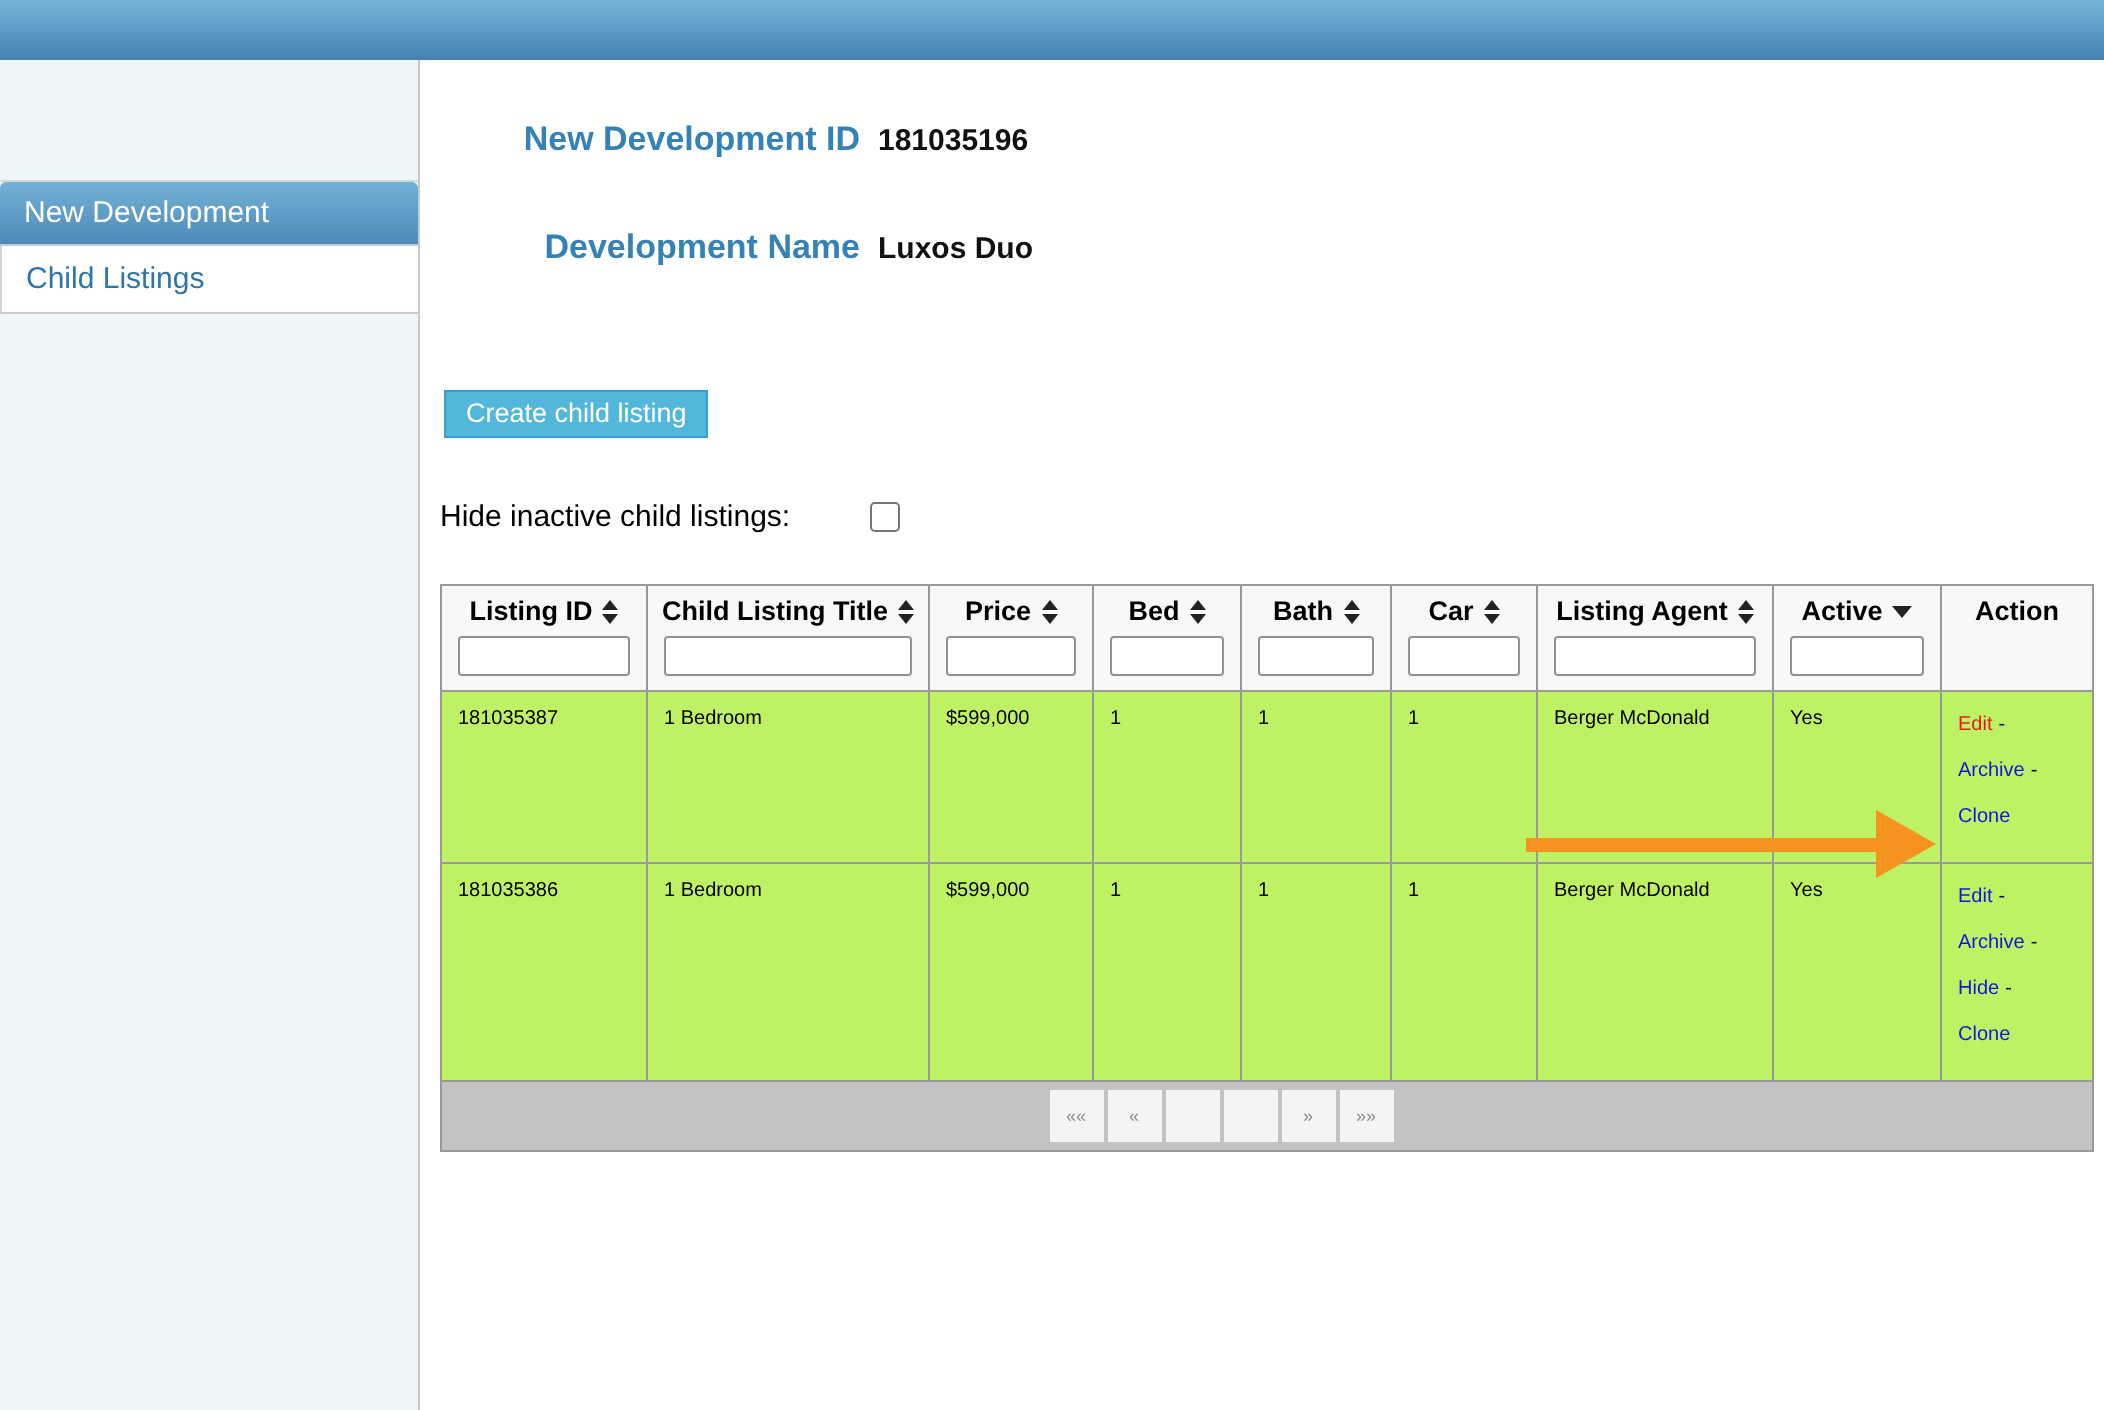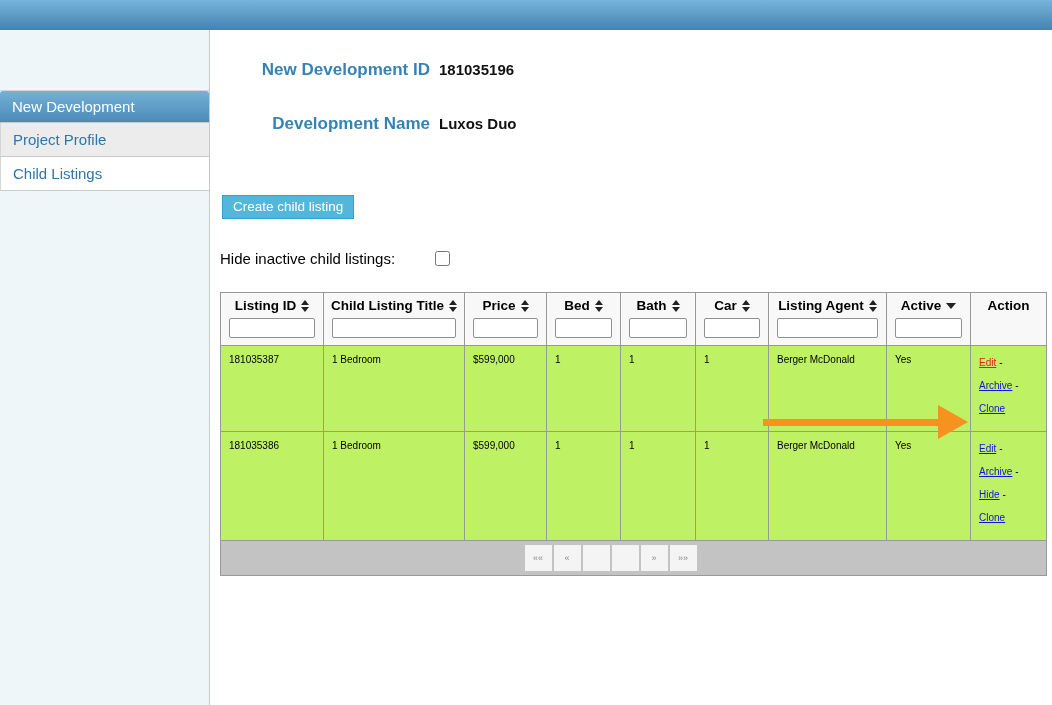--- a/index.html
+++ b/index.html
@@ -50,21 +50,21 @@
   tr.r0 td { height:80px; } tr.r1 td { height:105px; }
 
   
   .sort-both { display:inline-flex; flex-direction:column; gap:2px; }
   .tri-up { width:0; height:0; border-left:4px solid transparent; border-right:4px solid transparent; border-bottom:5px solid #222; }
   .tri-dn { width:0; height:0; border-left:4px solid transparent; border-right:4px solid transparent; border-top:5px solid #222; }
   .tri-desc { width:0; height:0; border-left:5px solid transparent; border-right:5px solid transparent; border-top:6px solid #222; display:inline-block; }
 
   
   .action-line { margin-bottom:6px; line-height:17px; white-space:nowrap; }
-  a.link { color:#1414dd; text-decoration:underline; cursor:pointer; }
+  a.link { color:#1414dd; cursor:pointer; }
   a.link.red { color:#e41e1e; }
   .sep { color:#000; margin-left:3px; text-decoration:none; }
 
   
   td.pager-bar { background:#c3c3c3; height:35px; text-align:center; vertical-align:middle; padding:0; }
   .pager { display:inline-flex; gap:2px; transform:translateX(-23px); }
   .pager button { width:27px; height:26px; background:#f4f4f4; border:none; color:#8a8a8a; font-size:9px; cursor:pointer; font-family:inherit; }
 
   
   .arrow-bar { position:absolute; left:553px; top:389px; width:176px; height:7px; background:#f6921e; z-index:5; }
@@ -74,21 +74,20 @@
 </head>
 <body>
 
 <div id="app">
   <div class="topbar"></div>
 
   <div class="layout">
     <div class="sidebar">
       <div class="menu">
         <div class="menu-item active">New Development</div>
-        <div class="menu-item alt">Project Profile</div>
         <div class="menu-item current">Child Listings</div>
       </div>
     </div>
 
     <div class="main">
 
       <div class="form-row r1">
         <div class="form-label">New Development ID</div>
         <div class="form-value">181035196</div>
       </div>

